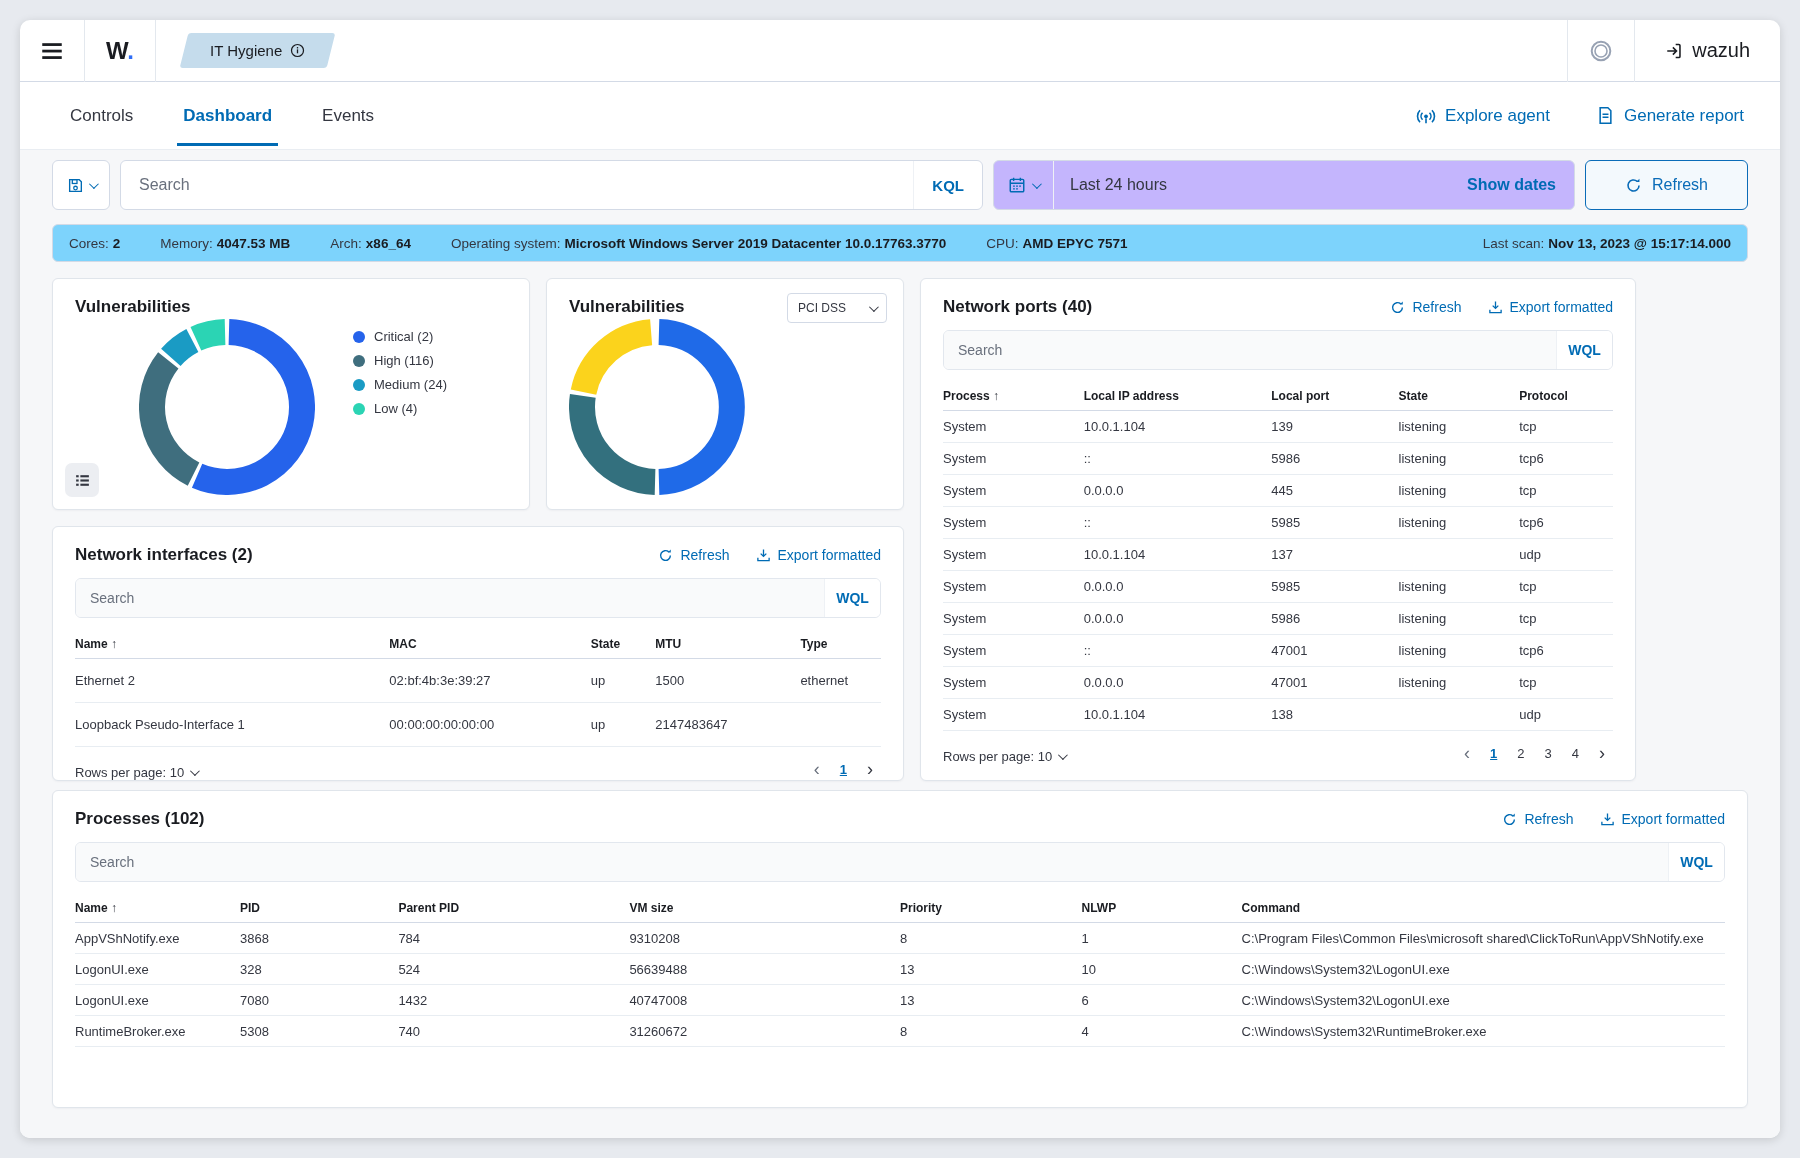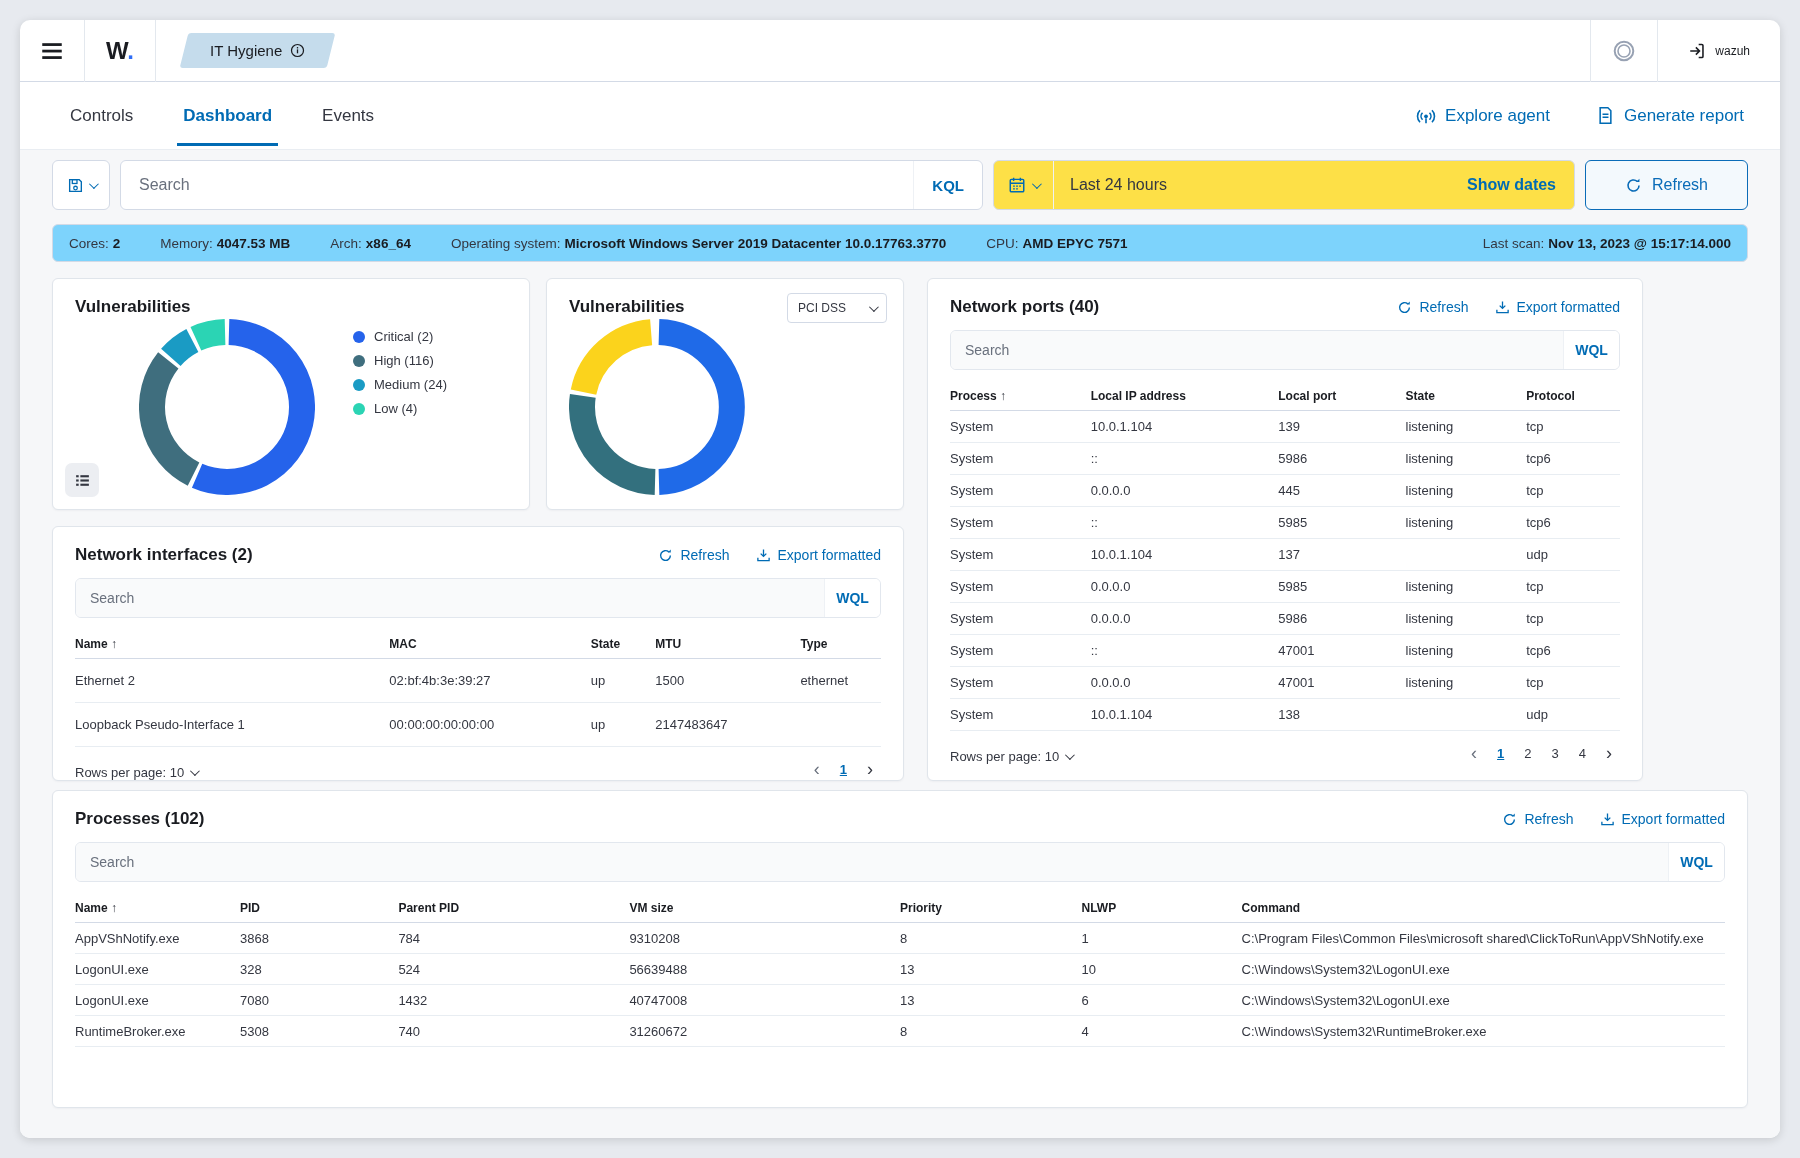--- a/index.html
+++ b/index.html
@@ -15,41 +15,41 @@
   .vdiv { width:1px; height:62px; background:#e3e8ee; }
   .logo { width:70px; text-align:center; font-size:24px; font-weight:bold; color:#1a1c21; }
   .logo .dot { color:#2f6df6; }
   .badge-wrap { margin-left:28px; }
   .app-badge { display:inline-flex; align-items:center; gap:8px; background:#c5dcec; color:#1a1c21;
     font-size:15px; padding:9px 26px; border-radius:3px; transform:skewX(-14deg); cursor:pointer; }
   .app-badge > * { transform:skewX(14deg); }
   .topbar .spacer, .tabbar .spacer { flex:1; }
   .tb-right { display:flex; align-items:center; height:62px; }
   .circle-btn { width:66px; display:flex; justify-content:center; align-items:center; cursor:pointer; }
-  .wazuh-btn { display:flex; align-items:center; gap:9px; padding:0 30px; font-size:12px; color:#1a1c21; cursor:pointer; }
+  .wazuh-btn { display:flex; align-items:center; gap:9px; padding:0 30px; font-size:20px; color:#1a1c21; cursor:pointer; }
 
   
   .tabbar { height:67px; display:flex; align-items:center; padding:0 36px; background:#fff; flex:0 0 auto; }
   .tab { font-size:17px; color:#343741; padding:20px 14px; margin-right:22px; cursor:pointer; position:relative; }
   .tab.active { color:#006bb4; font-weight:bold; }
   .tab.active::after { content:""; position:absolute; left:8px; right:8px; bottom:0; height:3px; background:#006bb4; }
   .tab-action { display:flex; align-items:center; gap:9px; color:#006bb4; font-size:17px; margin-left:46px; cursor:pointer; }
 
   
   .content { flex:1; background:#f6f7f9; padding:10px 32px 0 32px; border-top:1px solid #e9edf2; overflow:hidden; }
 
   
   .filters { display:flex; gap:10px; height:50px; }
   .saved-box { width:58px; background:#fff; border:1px solid #d3dae6; border-radius:6px;
     display:flex; align-items:center; justify-content:center; gap:5px; cursor:pointer; color:#006bb4; }
   .search-main { flex:1; background:#fff; border:1px solid #d3dae6; border-radius:6px; display:flex; align-items:center; overflow:hidden; }
   .search-main input { flex:1; border:0; outline:0; font-size:16px; padding:0 18px; color:#343741; font-family:inherit; background:transparent; }
   .search-main input::placeholder { color:#69707d; }
   .kql { padding:0 18px; font-size:15px; color:#006bb4; font-weight:bold; align-self:stretch; display:flex; align-items:center; border-left:1px solid #eef1f5; cursor:pointer;text-align:right; }
-  .date-box { width:582px; background:#fde047; border:1px solid #d3dae6; border-radius:6px; display:flex; align-items:center; overflow:hidden; }
+  .date-box { width:582px; background:#c4b5fd; border:1px solid #d3dae6; border-radius:6px; display:flex; align-items:center; overflow:hidden; }
   .date-ico { display:flex; align-items:center; gap:6px; padding:0 14px; align-self:stretch; border-right:1px solid #eef1f5; color:#006bb4; cursor:pointer; }
   .date-text { font-size:16px; color:#343741; padding:0 16px; flex:1; }
   .show-dates { font-size:16px; font-weight:bold; color:#006bb4; padding:0 18px; cursor:pointer; }
   .refresh-btn { width:163px; border:1px solid #0a6cb8; background:#f3f9fd; color:#0a6cb8; border-radius:6px;
     font-size:16px; display:flex; align-items:center; justify-content:center; gap:10px; cursor:pointer; font-family:inherit; }
 
   
   .info-bar { margin-top:14px; height:38px; background:#7dd3fc; border:1px solid #d3dae6; border-radius:6px;
     display:flex; align-items:center; padding:0 16px; gap:40px; font-size:13.5px; color:#343741; }
   .info-item b { color:#1a1c21; margin-left:4px; }
@@ -109,21 +109,21 @@
   .t-proc th:nth-child(6), .t-proc td:nth-child(6){width:9.7%;}
   .t-proc th:nth-child(7), .t-proc td:nth-child(7){width:29.3%;}
 
   .tfoot { display:flex; align-items:flex-end; margin-top:12px; }
   .rpp { font-size:13px; color:#343741; display:flex; align-items:center; gap:6px; cursor:pointer; }
   .pager { margin-left:auto; display:flex; align-items:center; gap:4px; }
   .pg-arrow { font-size:18px; color:#69707d; padding:0 8px; cursor:pointer; }
   .pg-num { font-size:13px; color:#343741; padding:3px 8px; cursor:pointer; }
   .pg-num.active { color:#006bb4; font-weight:bold; text-decoration:underline; }
 
-  .card-ports { width:716px; height:503px;margin-left:7px; }
+  .card-ports { width:716px; height:503px; }
   .card-int { width:852px; height:255px; }
   .card-proc { width:1696px; height:318px; margin-top:9px; }
 
   .chev { display:inline-block; width:7px; height:7px; border-right:1.6px solid currentColor; border-bottom:1.6px solid currentColor; transform:rotate(45deg) translateY(-2px); }
   svg.ic { display:block; }
 </style>
 </head>
 <body>
 
 <div class="canvas">

